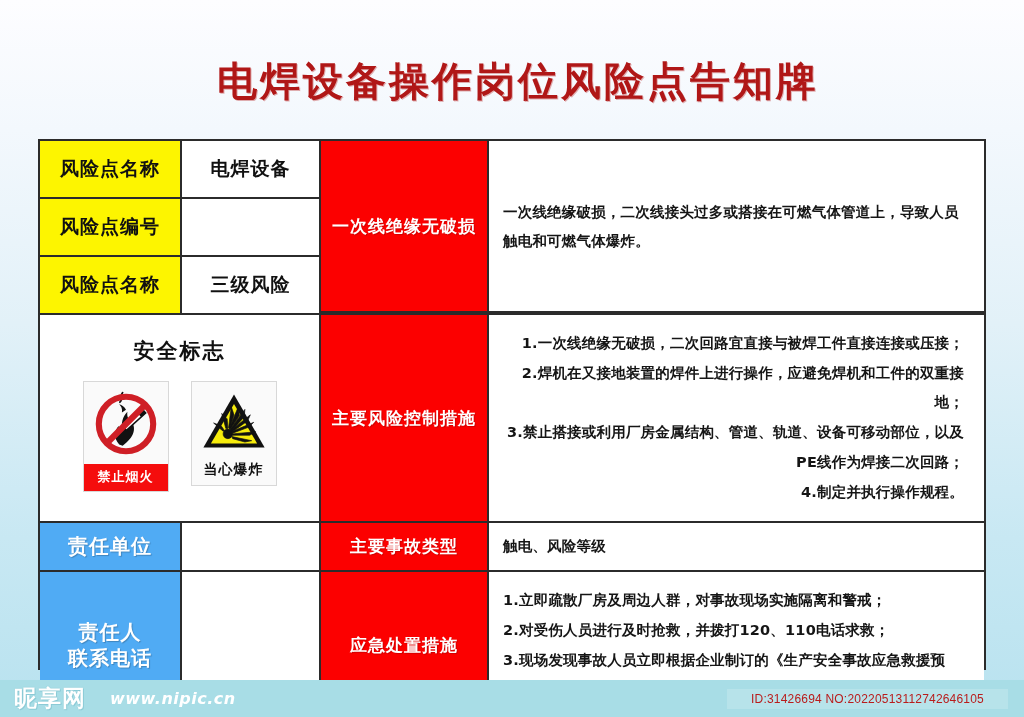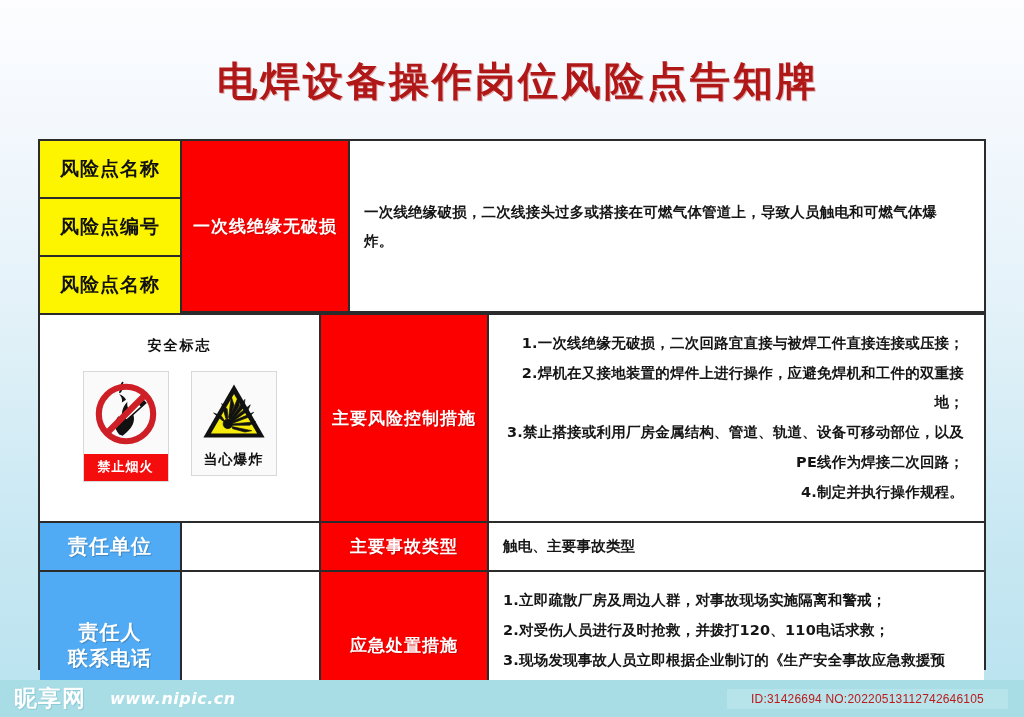--- a/index.html
+++ b/index.html
@@ -74,21 +74,21 @@
     font-family: "DejaVu Sans", "Liberation Sans", sans-serif;
     letter-spacing: 0.2px;
   }
   .body-txt.tall { line-height: 2.05; padding-top: 14px; }
   .body-txt.mid  { display: flex; align-items: center; height: 100%; padding-top: 0; padding-bottom: 0; }
 
   
   .signs-wrap { height: 100%; display: flex; flex-direction: column; align-items: center; }
   .signs-title {
     margin-top: 22px;
-    font-size: 14px; font-weight: bold; color: #111; letter-spacing: 2px;
+    font-size: 21px; font-weight: bold; color: #111; letter-spacing: 2px;
     font-family: "DejaVu Sans", "Liberation Sans", sans-serif;
   }
   .signs-row { margin-top: 16px; display: flex; gap: 22px; align-items: flex-start; }
 
   .sign-card {
     background: #fafafa;
     border: 1px solid #d8d8d8;
     width: 86px;
     display: flex; flex-direction: column; align-items: center;
   }
@@ -146,20 +146,23 @@
 </head>
 <body>
 
 <div class="title">电焊设备操作岗位风险点告知牌</div>
 
 <div class="board">
 
   <div class="brow" style="flex:0 0 56px;">
     <div class="cell lbl-col yellow">
       <div class="center-txt lbl-yellow">风险点名称</div>
+    </div>
+    <div class="cell val-col white">
+      <div class="center-txt val-txt">电焊设备</div>
     </div>
 
     <div class="cell mid-col red" style="display:flex;align-items:center;justify-content:center;height:172px;margin-bottom:-116px;position:relative;z-index:3;border-bottom:2px solid #2b2b2b;">
       <div class="center-txt red-txt">一次线绝缘无破损</div>
     </div>
     <div class="cell big-col white" style="height:172px;margin-bottom:-116px;position:relative;z-index:3;border-bottom:2px solid #2b2b2b;display:flex;align-items:center;">
       <div class="body-txt" style="white-space:pre-line;">一次线绝缘破损，二次线接头过多或搭接在可燃气体管道上，导致人员触电和可燃气体爆炸。</div>
     </div>
   </div>
 
@@ -251,21 +254,21 @@
     <div class="cell lbl-col blue">
       <div class="center-txt lbl-blue">责任单位</div>
     </div>
     <div class="cell val-col white">
       <div class="center-txt val-txt"></div>
     </div>
     <div class="cell mid-col red">
       <div class="center-txt red-txt">主要事故类型</div>
     </div>
     <div class="cell big-col white">
-      <div class="body-txt mid">触电、主要事故类型</div>
+      <div class="body-txt mid">触电、风险等级</div>
     </div>
   </div>
 
   <div class="brow last" style="flex:1 1 auto;">
     <div class="cell lbl-col blue">
       <div class="center-txt lbl-blue">
         <span><span>责任人</span><br><span>联系电话</span></span>
       </div>
     </div>
     <div class="cell val-col white">

